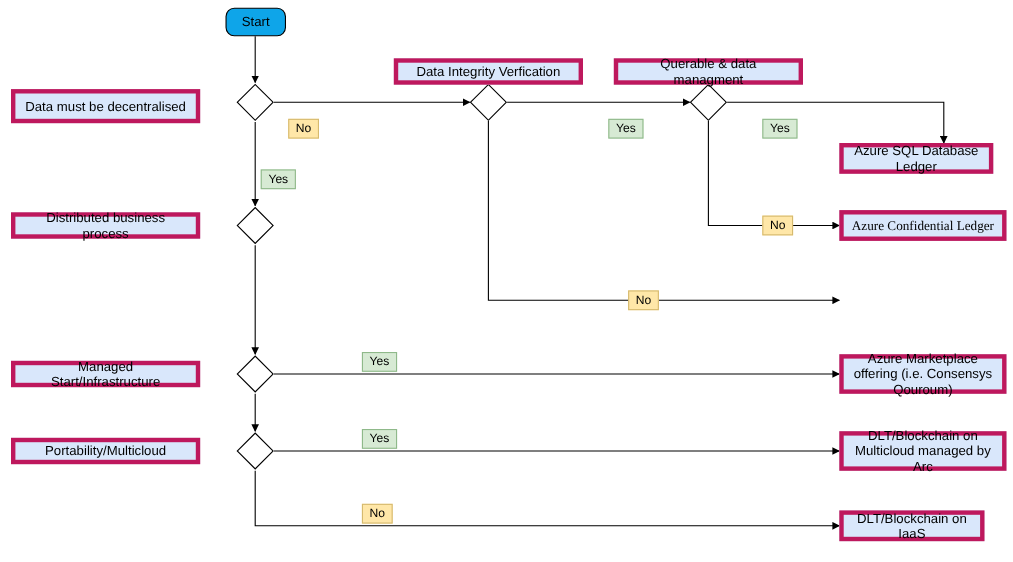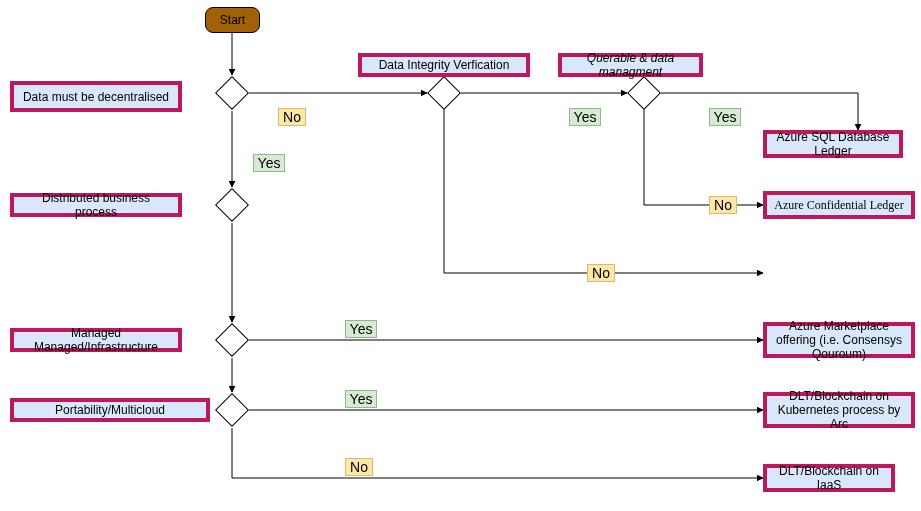--- a/index.html
+++ b/index.html
@@ -33,32 +33,31 @@
     padding: 2px 6px;
     border-radius: 3px;
   }
   .box.blue {
     background: #d9e7fb;
     border: 4px solid #be185d;
     border-radius: 0;
   }
   .box.start {
     border-radius: 8px;
-    background: #a16207;
+    background: #0ea5e9;
   }
   .label {
     position: absolute;
     border: 1px solid;
     box-sizing: border-box;
     display: flex;
     align-items: center;
     justify-content: center;
-    font-size: 14px;
+    font-size: 11px;
     padding: 0 4px;
-    margin-left: 16px;
   }
   .label.yes {
     background: #d7ead4;
     border-color: #8fb98a;
     color: #000;
   }
   .label.no {
     background: #ffe7a8;
     border-color: #d6ba6e;
     color: #000;
@@ -121,44 +120,44 @@
   <div class="diamond" style="left:432px; top:81px; width:24px; height:24px;"></div>
   <div class="diamond" style="left:632px; top:81px; width:24px; height:24px;"></div>
 
   <div class="box blue" style="left:10px; top:81px; width:172px; height:31px;">
     <span>Data must be decentralised</span>
   </div>
   <div class="box blue" style="left:10px; top:193px; width:172px; height:24px;">
     <span>Distributed business process</span>
   </div>
   <div class="box blue" style="left:10px; top:328px; width:172px; height:24px;">
-    <span>Managed Managed/Infrastructure</span>
+    <span>Managed Start/Infrastructure</span>
   </div>
-  <div class="box blue" style="left:10px; top:398px; width:200px; height:24px;">
+  <div class="box blue" style="left:10px; top:398px; width:172px; height:24px;">
     <span>Portability/Multicloud</span>
   </div>
 
   <div class="box blue" style="left:358px; top:53px; width:172px; height:24px;">
     <span>Data Integrity Verfication</span>
   </div>
-  <div class="box blue" style="left:558px; top:53px; width:145px; height:24px;font-style:italic;">
+  <div class="box blue" style="left:558px; top:53px; width:172px; height:24px;">
     <span>Querable &amp; data managment</span>
   </div>
 
   <div class="box blue" style="left:763px; top:130px; width:140px; height:28px;">
     <span>Azure SQL Database Ledger</span>
   </div>
   <div class="box blue" style="left:763px; top:191px; width:152px; height:28px;font-family:Liberation Serif, serif;">
     <span>Azure Confidential Ledger</span>
   </div>
   <div class="box blue" style="left:763px; top:322px; width:152px; height:36px;">
     <span>Azure Marketplace offering (i.e. Consensys Qouroum)</span>
   </div>
   <div class="box blue" style="left:763px; top:392px; width:152px; height:36px;">
-    <span>DLT/Blockchain on Kubernetes process by Arc</span>
+    <span>DLT/Blockchain on Multicloud managed by Arc</span>
   </div>
   <div class="box blue" style="left:763px; top:464px; width:132px; height:28px;">
     <span>DLT/Blockchain on IaaS</span>
   </div>
 
   <div class="label no" style="left:262px; top:108px; width:28px; height:18px;">
     <span>No</span>
   </div>
   <div class="label yes" style="left:237px; top:154px; width:32px; height:18px;">
     <span>Yes</span>

